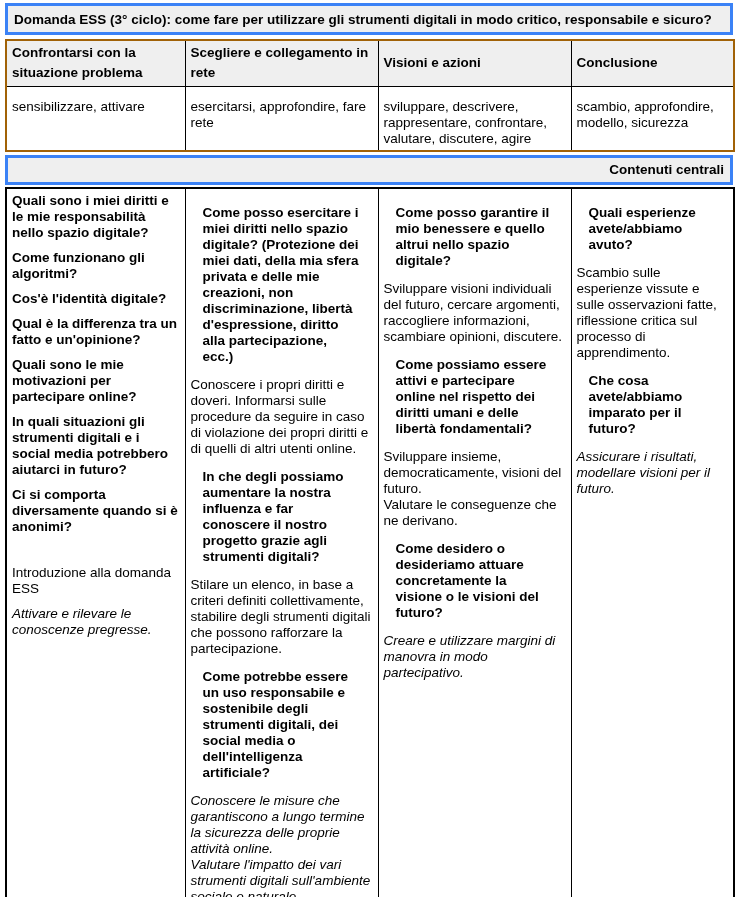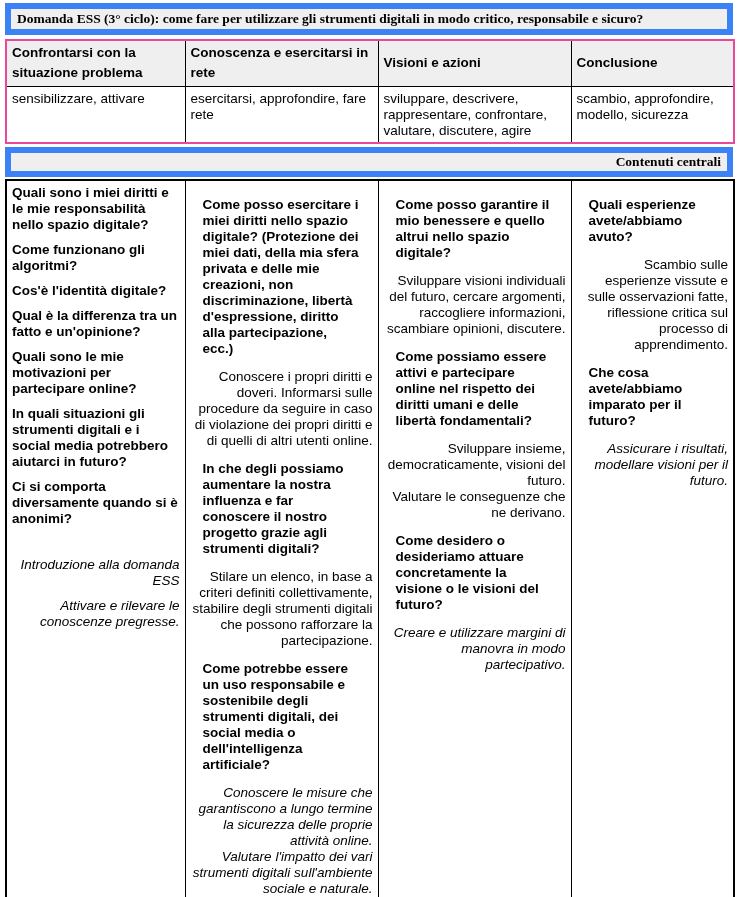--- a/index.html
+++ b/index.html
@@ -12,89 +12,88 @@
     height: 897px;
     overflow: hidden;
     font-family: "Liberation Sans", sans-serif;
     color: #000000;
     -webkit-font-smoothing: antialiased;
   }
   .band {
     box-sizing: border-box;
     width: 728px;
     margin-left: 5px;
-    border: 6px solid #3b82f6;
+    border: 3px solid #3b82f6;
     background: #efefef;
     display: flex;
     align-items: center;
     padding: 0 6px;
     font-weight: bold;
     font-size: 13.5px;
     white-space: nowrap;
     overflow: hidden;
-    font-family: Liberation Serif, serif;
   }
   #title-band { margin-top: 3px; height: 32px; }
   #section-band { margin-top: 3px; height: 30px; justify-content: flex-end; }
 
   table {
     border-collapse: collapse;
     table-layout: fixed;
     width: 728px;
     margin-left: 5px;
   }
-  #phases-table { margin-top: 4px; border: 2px solid #ec4899; }
+  #phases-table { margin-top: 4px; border: 2px solid #a16207; }
   #content-table { margin-top: 2px; border: 2px solid #000000; border-bottom: none; }
 
   td {
     box-sizing: border-box;
     border: 1px solid #000000;
     vertical-align: top;
     padding: 3px 5px 3px 5px;
     font-size: 13.5px;
     line-height: 16px;
     overflow: hidden;
   }
   .header-row td {
     background: #efefef;
     font-weight: bold;
     vertical-align: middle;
     height: 46px;
     line-height: 20px;
     padding-top: 0;
     padding-bottom: 0;
   }
-  .verbs-row td { height: 56px; padding-top: 4px; margin-top: 8px; }
+  .verbs-row td { height: 56px; padding-top: 12px; margin-top: 8px; }
   .content-row td { height: 535px; padding-top: 4px; }
   .stub-row td { height: 10px; }
 
   .q { font-weight: bold; margin: 12px; }
   .q.sep { margin: 0 0 9px 0; }
-  .a { margin: 0 0 9px 0; white-space: pre-line; text-align: right; }
+  .a { margin: 0 0 9px 0; white-space: pre-line; }
   .a:last-child { margin-bottom: 0; font-style: italic; }
-  .gap-top { margin-top: 30px; font-style: italic; }
+  .gap-top { margin-top: 30px; }
 </style>
 </head>
 <body>
 
 <div id="title-band" class="band">
   <span>Domanda ESS (3° ciclo): come fare per utilizzare gli strumenti digitali in modo critico, responsabile e sicuro?</span>
 </div>
 
 <table id="phases-table">
   <colgroup>
     <col style="width:179px">
       <col style="width:193px">
       <col style="width:193px">
       <col style="width:163px">
   </colgroup>
   <tbody>
       <tr class="header-row">
     <td>Confrontarsi con la situazione problema</td>
-    <td>Conoscenza e esercitarsi in rete</td>
+    <td>Scegliere e collegamento in rete</td>
     <td>Visioni e azioni</td>
     <td>Conclusione</td>
   </tr>
   <tr class="verbs-row">
     <td>sensibilizzare, attivare</td>
     <td>esercitarsi, approfondire, fare rete</td>
     <td>sviluppare, descrivere, rappresentare, confrontare, valutare, discutere, agire</td>
     <td>scambio, approfondire, modello, sicurezza</td>
   </tr>
 </tbody>

